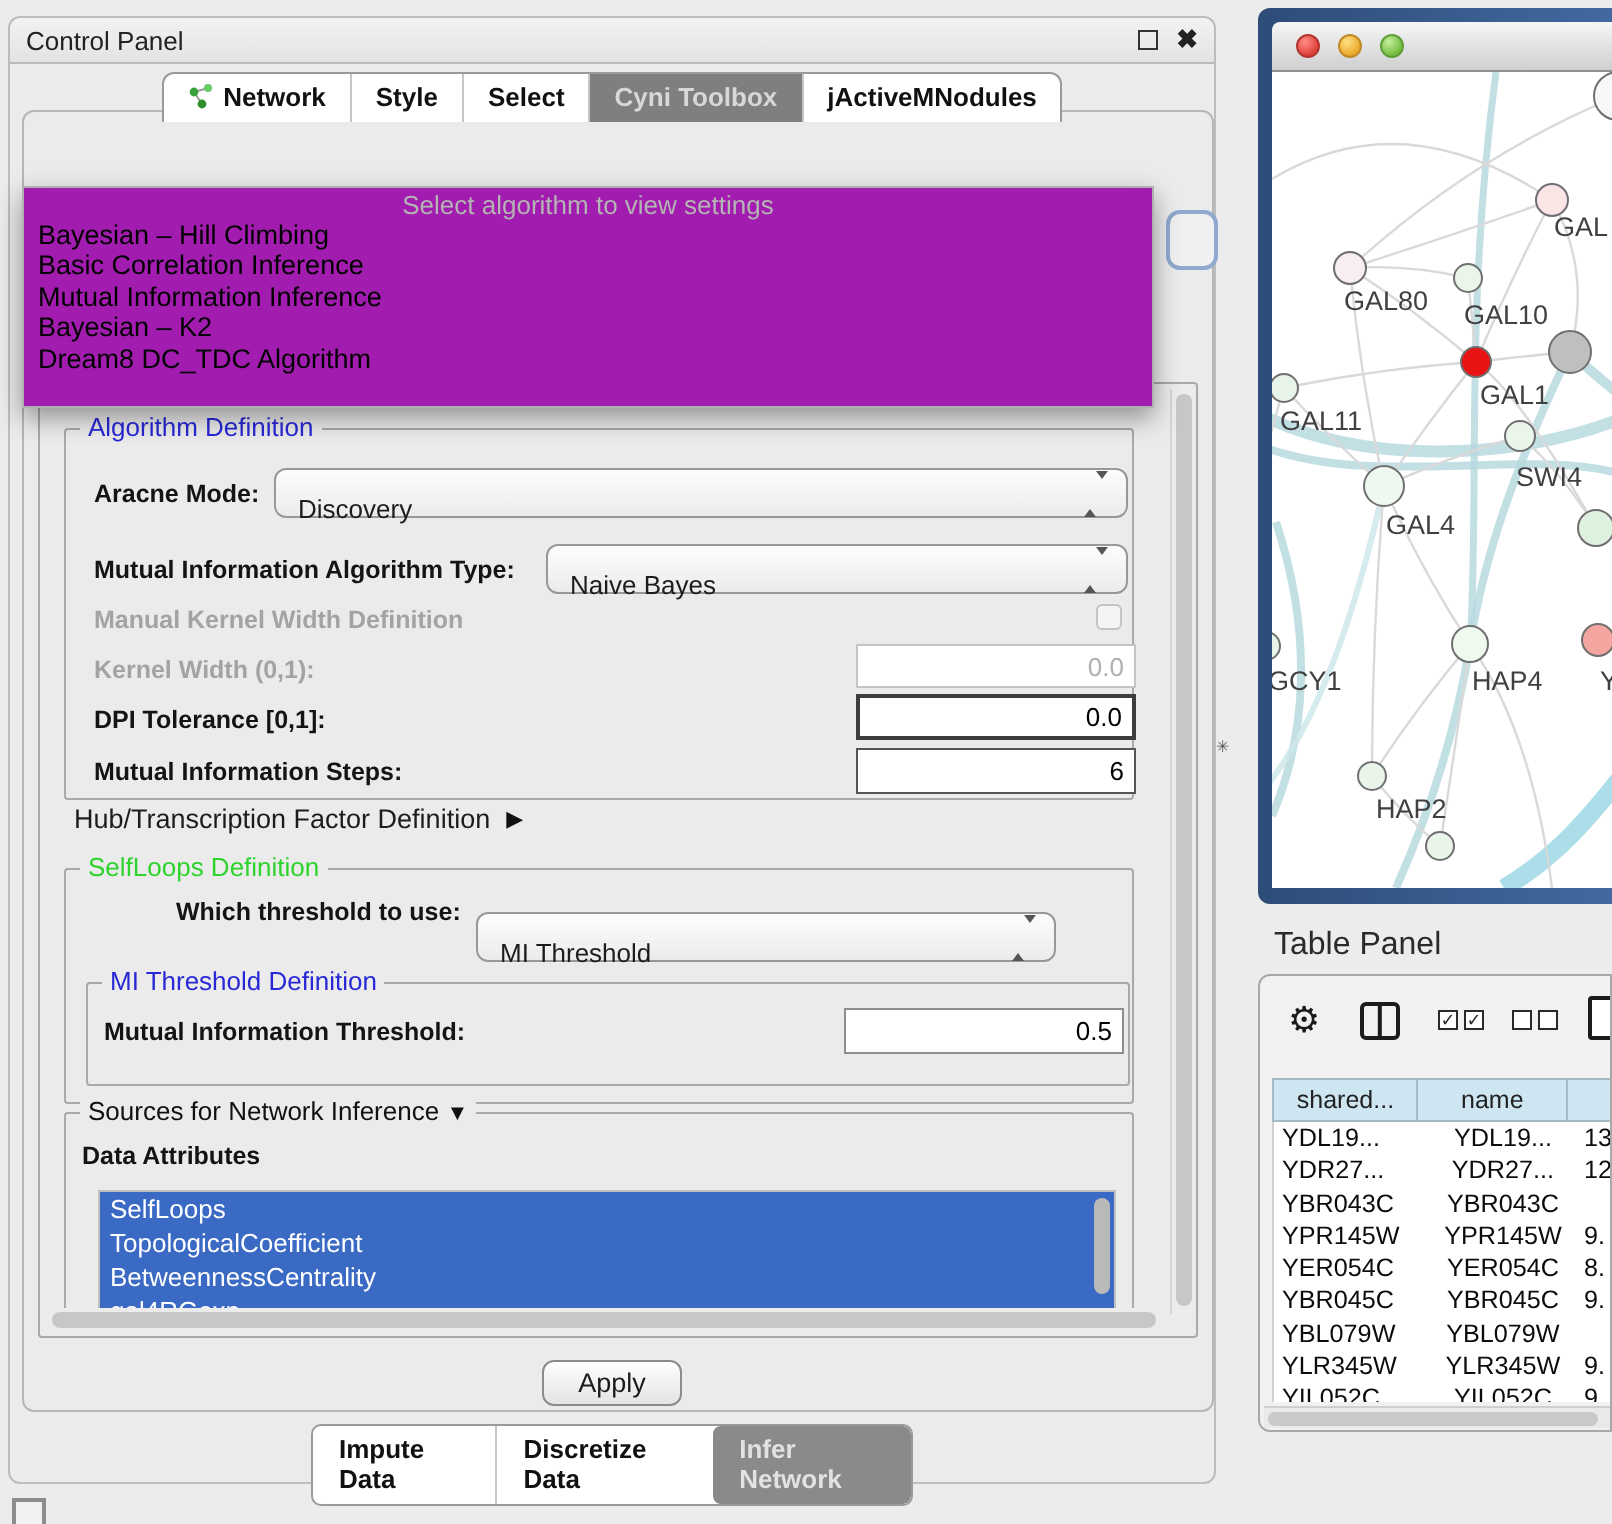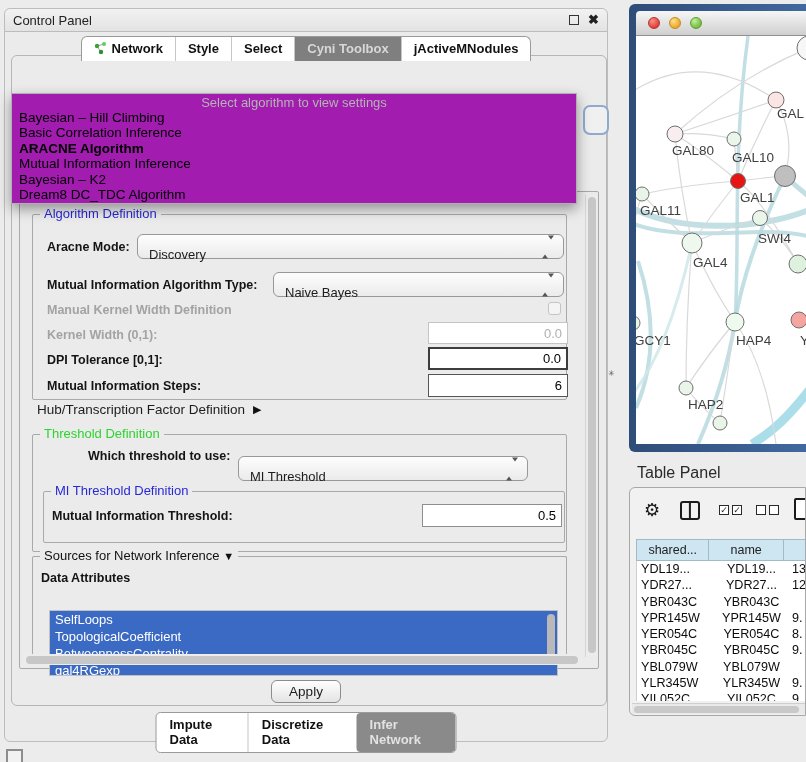--- a/index.html
+++ b/index.html
@@ -67,21 +67,21 @@
   .tf.strong { border:2px solid #3d3d3d; }
   .tf.dis { color:#b0b0b0; border-color:#c4c4c4; }
   .cb { position:absolute; width:13px; height:13px; border:1.5px solid #c4c4c4;
     border-radius:3px; background:#f4f4f4; }
 
   .vscroll { position:absolute; width:12px; background:#ececec; border-left:1px solid #d5d5d5; }
   .vscroll .thumb { position:absolute; left:1.5px; right:1.5px; background:#c7c7c7; border-radius:5px; }
   .hscroll { position:absolute; height:11px; background:#ececec; }
   .hscroll .thumb { position:absolute; top:1.5px; bottom:1.5px; background:#c7c7c7; border-radius:5px; }
 
-  #attr-list { position:absolute; background:#fff; border:1px solid #c0c0c0; overflow:hidden;margin-top:15px; }
+  #attr-list { position:absolute; background:#fff; border:1px solid #c0c0c0; overflow:hidden; }
   .attr-item { background:#3a6ac4; color:#fff; font-size:13px; line-height:17px; padding-left:5px; }
 
   #hub-row { position:absolute; display:flex; align-items:center; gap:8px; font-size:13.5px; }
   #hub-arrow, #sources-arrow { font-size:11px; color:#111; }
 
   #apply-btn { position:absolute; left:266px; top:671px; width:70px; height:23px;
     border:1px solid #8c8c8c; border-radius:6px; background:linear-gradient(#fefefe,#e4e4e4);
     font-size:13.5px; text-align:center; line-height:21px; }
 
   #bottom-tabs { position:absolute; left:50%; transform:translateX(-50%); top:703px;
@@ -183,21 +183,20 @@
   <div id="cp-content"></div>
 
   <div id="combo-fragment"></div>
   <div id="combo-fragment2"></div>
 
   <div id="algo-popup">
     <div id="algo-placeholder">Select algorithm to view settings</div>
     <div id="algo-items">
         <div class="dd-item">Bayesian – Hill Climbing</div>
         <div class="dd-item">Basic Correlation Inference</div>
-        <div class="dd-item hl">ARACNE Algorithm</div>
         <div class="dd-item">Mutual Information Inference</div>
         <div class="dd-item">Bayesian – K2</div>
         <div class="dd-item">Dream8 DC_TDC Algorithm</div>
       </div>
   </div>
 
   <div class="grp" id="settings-group" style="left:14px; top:182px; width:580px; height:478px;">
     <span class="lg">Cyni Algorithm Settings</span>
 
     <div class="grp" style="left:12px; top:22px; width:535px; height:186px;">
@@ -227,21 +226,21 @@
       <span class="lb" style="left:14px; top:164px;">Mutual Information Steps:</span>
       <input class="tf" style="left: 395px; top: 159px; width: 140px; height: 23px; border-width: 1.5px; border-color: rgb(85, 85, 85);" readonly="" value="6">
     </div>
 
     <div id="hub-row" style="left:17px; top:210px;">
       <span>Hub/Transcription Factor Definition</span>
       <span id="hub-arrow">▶</span>
     </div>
 
     <div class="grp" style="left:12px; top:242px; width:535px; height:118px;">
-      <span class="lg green">Threshold Definition</span>
+      <span class="lg green">SelfLoops Definition</span>
 
       <span class="lb" style="left:55px; top:14px;">Which threshold to use:</span>
       <div class="combo" style="left:205px; top:21px; width:290px; height:25px;">
         <span>MI Threshold</span>
         <span class="spin"><span class="up"></span><span class="dn"></span></span>
       </div>
 
       <div class="grp" style="left:10px; top:56px; width:522px; height:52px;">
         <span class="lg blue">MI Threshold Definition</span>
         <span class="lb" style="left:8px; top:17px;">Mutual Information Threshold:</span>

